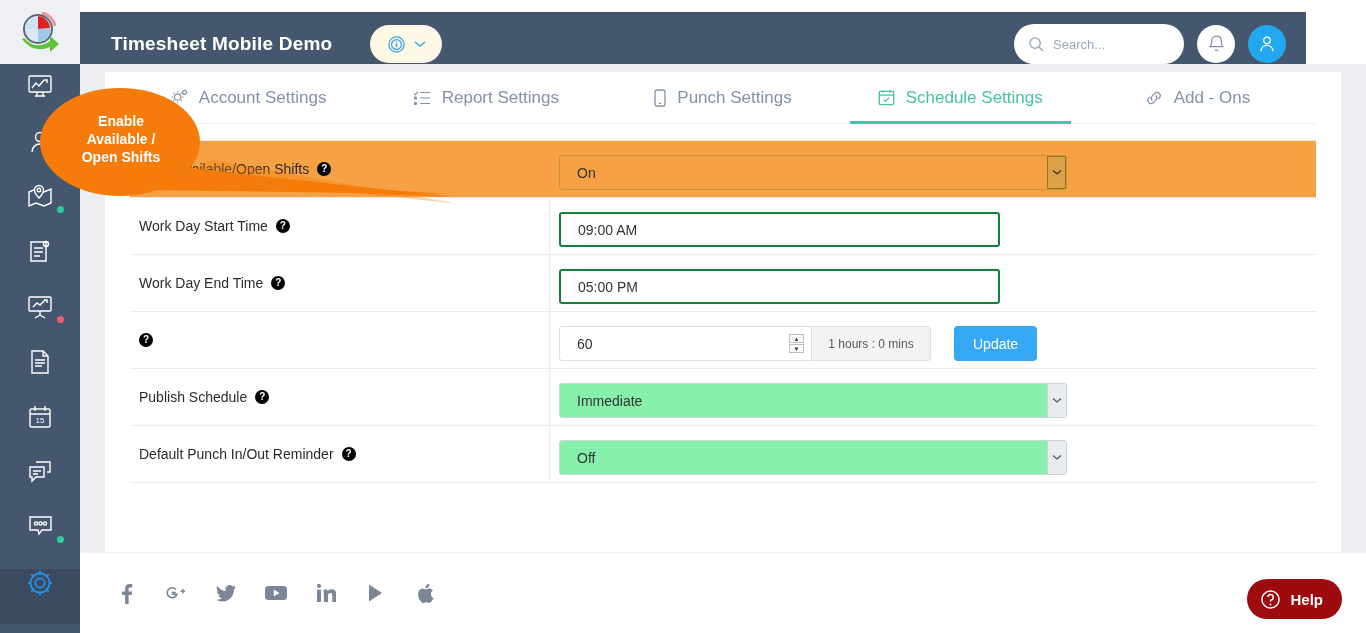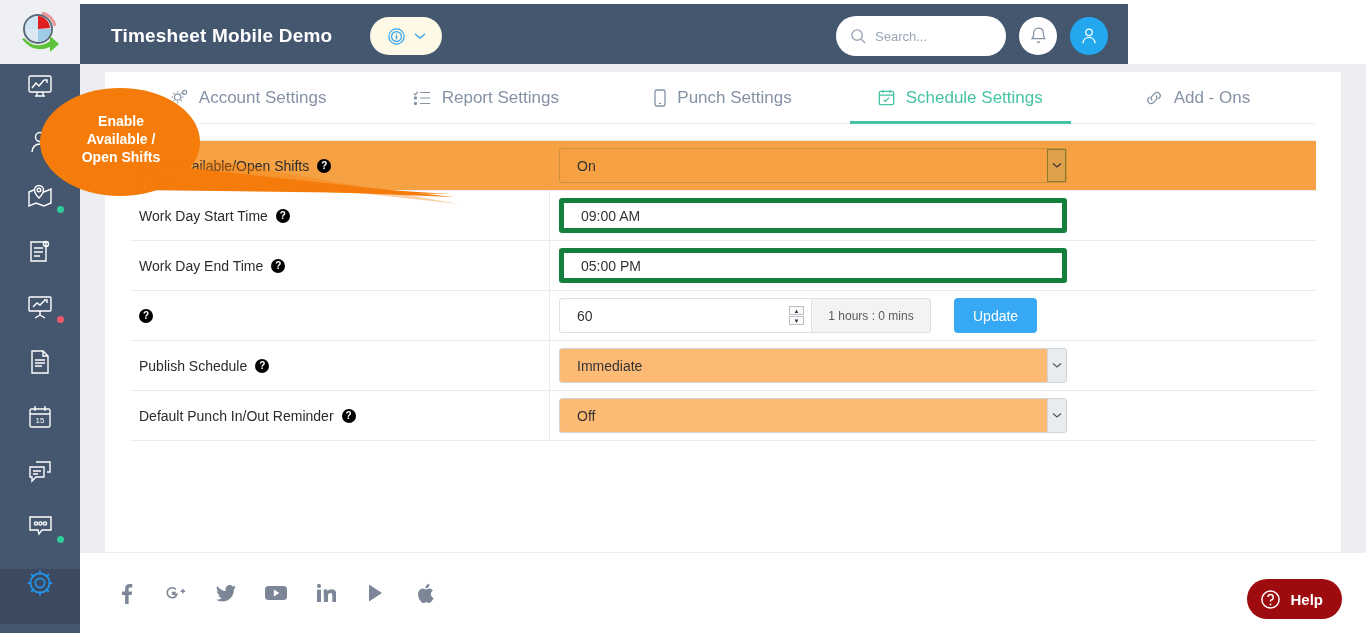--- a/index.html
+++ b/index.html
@@ -33,22 +33,22 @@
   .side-item svg { display: block; }
   .dot {
     position: absolute; right: 16px; top: 22px;
     width: 7px; height: 7px; border-radius: 50%;
   }
   .dot.green { background: #2ecc9b; }
   .dot.red  { background: #ef5a6b; }
 
   
   .header {
-    position: absolute; left: 80px; top: 4px;
-    width: 1048px; height: 64px;
+    position: absolute; left: 80px; top: 12px;
+    width: 1226px; height: 64px;
     background: #44576f;
     display: flex; align-items: center;
   }
   .app-title {
     color: #ffffff; font-size: 19px; font-weight: bold;
     margin-left: 31px; letter-spacing: .2px;
     white-space: nowrap;
   }
   .acct-pill {
     margin-left: 38px;
@@ -137,53 +137,54 @@
     border-right: 1px solid #e9ebee;
     display: flex; align-items: center; gap: 8px;
     padding-left: 9px;
     font-size: 14px; color: #2b2b2b;
   }
   .srow.highlight .scell-label { border-right-color: #f6a143; }
   .scell-ctl {
     flex: 1;
     display: flex; align-items: center;
     padding: 7px 9px;
+    margin-top: 7px;
   }
   .qmark {
     display: inline-block; width: 14px; height: 14px;
     border-radius: 50%; background: #000000; color: #ffffff;
     font-size: 10px; font-weight: bold; line-height: 14px;
     text-align: center; cursor: pointer; flex: none;
   }
 
   .sel {
     position: relative;
     width: 508px; height: 35px;
     border: 1px solid #ced4da; border-radius: 3px;
-    background: #fdba74;
+    background: #86efac;
     display: flex; align-items: center;
     padding-left: 17px;
     font-size: 14px; color: #333;
     cursor: pointer;
   }
   .srow.highlight .sel { background: #f6a143; border-color: #c9923c; }
   .sel .arrowbox {
     position: absolute; right: 0; top: 0; bottom: 0;
     width: 19px;
     background: #e9ecef;
     border-left: 1px solid #ced4da;
     display: flex; align-items: center; justify-content: center;
   }
   .srow.highlight .sel .arrowbox {
     background: #dfa04a; border: 1px solid #8c7a2a;
   }
 
   .tinput {
-    width: 508px; height: 35px;
-    border: 5px solid #15803d; border-radius: 3px;
+    width: 441px; height: 35px;
+    border: 2px solid #15803d; border-radius: 3px;
     background: #ffffff;
     display: flex; align-items: center;
     padding-left: 17px;
     font-size: 14px; color: #333;
     cursor: text;
   }
 
   .shiftgrp { display: flex; align-items: center; }
   .numinput {
     width: 252px; height: 35px;

